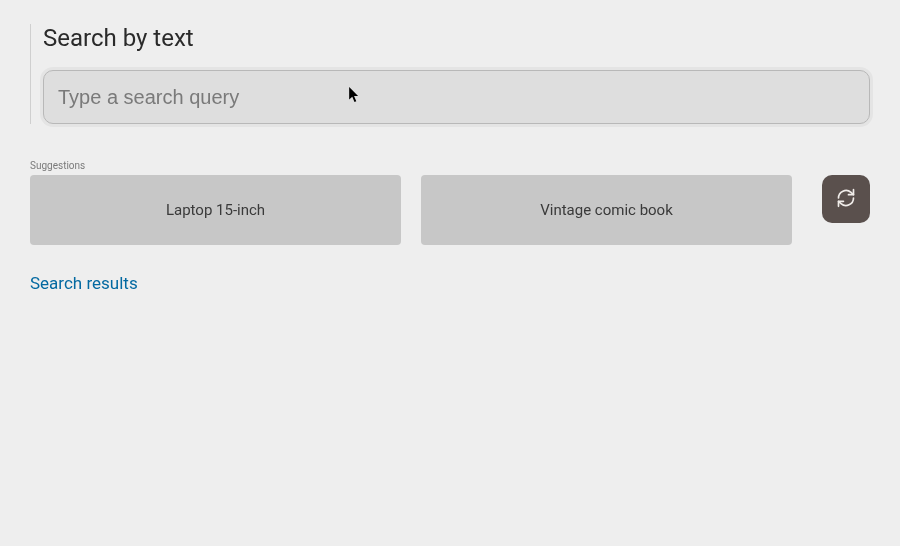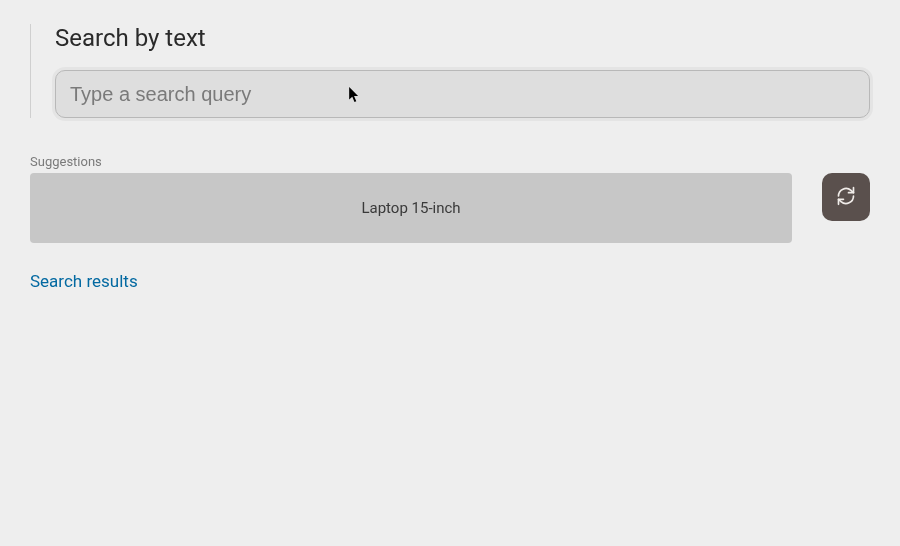--- a/index.html
+++ b/index.html
@@ -14,49 +14,49 @@
       font-family: -apple-system, BlinkMacSystemFont, "Segoe UI", Roboto, Helvetica, Arial, sans-serif;
       color: #333;
       overflow: hidden;
       position: relative;
     }
     .container {
       padding: 0 30px;
     }
     .header-block {
       border-left: 1px solid #cfcfcf;
-      padding-left: 24px;
+      padding-left: 12px;
       margin-top: 24px;
       margin-bottom: 20px;
     }
     .title {
       font-size: 24px;
       font-weight: 400;
       color: #2a2a2a;
       margin-bottom: 18px;
     }
     .search-input {
       width: 100%;
-      height: 48px;
+      height: 54px;
       border-radius: 10px;
       border: 1px solid #b8b8b8;
       background: #dedede;
       box-shadow: 0 0 0 3px rgba(0,0,0,0.04);
       font-size: 20px;
       font-weight: 300;
       color: #555;
       padding: 0 14px;
       outline: none;
     }
     .search-input::placeholder {
       color: #7a7a7a;
       font-weight: 300;
     }
     .suggestions-label {
-      font-size: 13px;
+      font-size: 10px;
       color: #7a7a7a;
       margin-top: 36px;
       margin-bottom: 4px;
       font-weight: 400;
     }
     .suggestions-row {
       display: flex;
       gap: 20px;
       align-items: flex-end;
     }
@@ -117,20 +117,23 @@
     <h1 class="title">Search by text</h1>
     <input type="text" class="search-input" placeholder="Type a search query" style="">
   </div>
 
   <div class="suggestions-label">Suggestions</div>
 
   <div class="suggestions-row">
     <button class="suggestion-chip">
       <span>Laptop 15-inch</span>
     </button>
+    <button class="suggestion-chip">
+      <span>Vintage comic book</span>
+    </button>
     <button class="refresh-button" aria-label="refresh">
       <span>
         <svg viewBox="0 0 24 24" fill="none" stroke="currentColor" stroke-width="2" stroke-linecap="round" stroke-linejoin="round">
           <path d="M21 2v6h-6"></path>
           <path d="M3 12a9 9 0 0 1 15-6.7L21 8"></path>
           <path d="M3 22v-6h6"></path>
           <path d="M21 12a9 9 0 0 1-15 6.7L3 16"></path>
         </svg>
       </span>
     </button>

